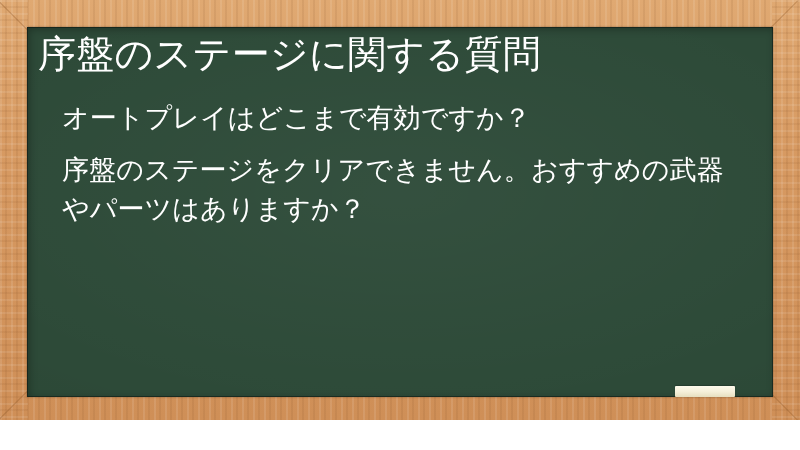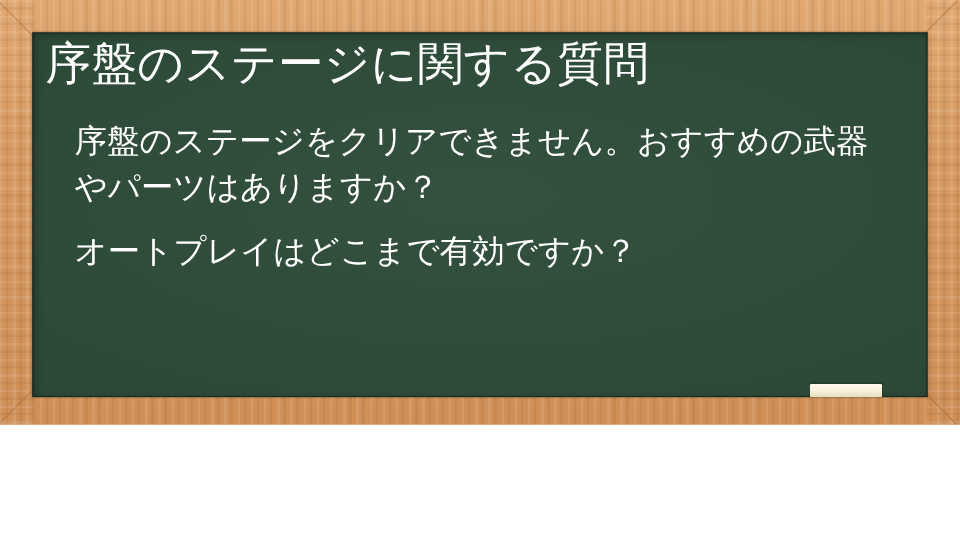--- a/index.html
+++ b/index.html
@@ -4,21 +4,21 @@
 <style>
   html, body {
     margin: 0;
     padding: 0;
     background: #ffffff;
   }
 
   #slide {
     position: relative;
     width: 800px;
-    height: 354px;
+    height: 420px;
     overflow: hidden;
     font-family: "Liberation Sans", "DejaVu Sans", sans-serif;
     background: #d79a62;
   }
 
   
   .frame {
     position: absolute;
     inset: 0;
     background:
@@ -166,22 +166,22 @@
     <div class="miter bl"></div>
     <div class="miter br"></div>
   </div>
 
   <div class="board">
     <div class="board-inner">
 
       <div class="title">序盤のステージに関する質問</div>
 
       <ul class="questions">
+        <li class="question">オートプレイはどこまで有効ですか？</li>
         <li class="question">序盤のステージをクリアできません。おすすめの武器やパーツはありますか？</li>
-        <li class="question">オートプレイはどこまで有効ですか？</li>
       </ul>
 
       <div class="chalk"></div>
 
     </div>
   </div>
 
 </div>
 
 </body></html>

